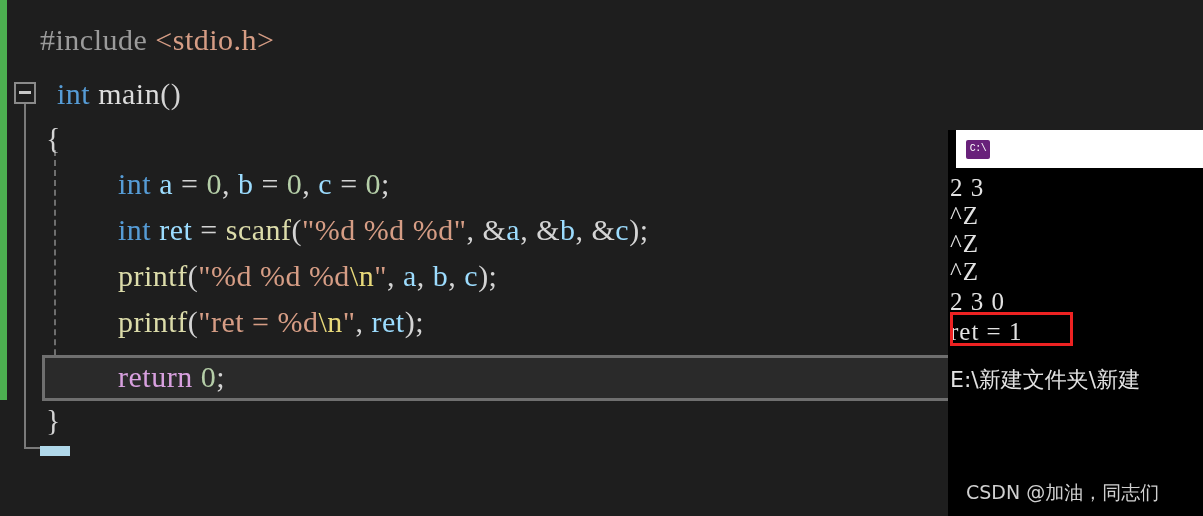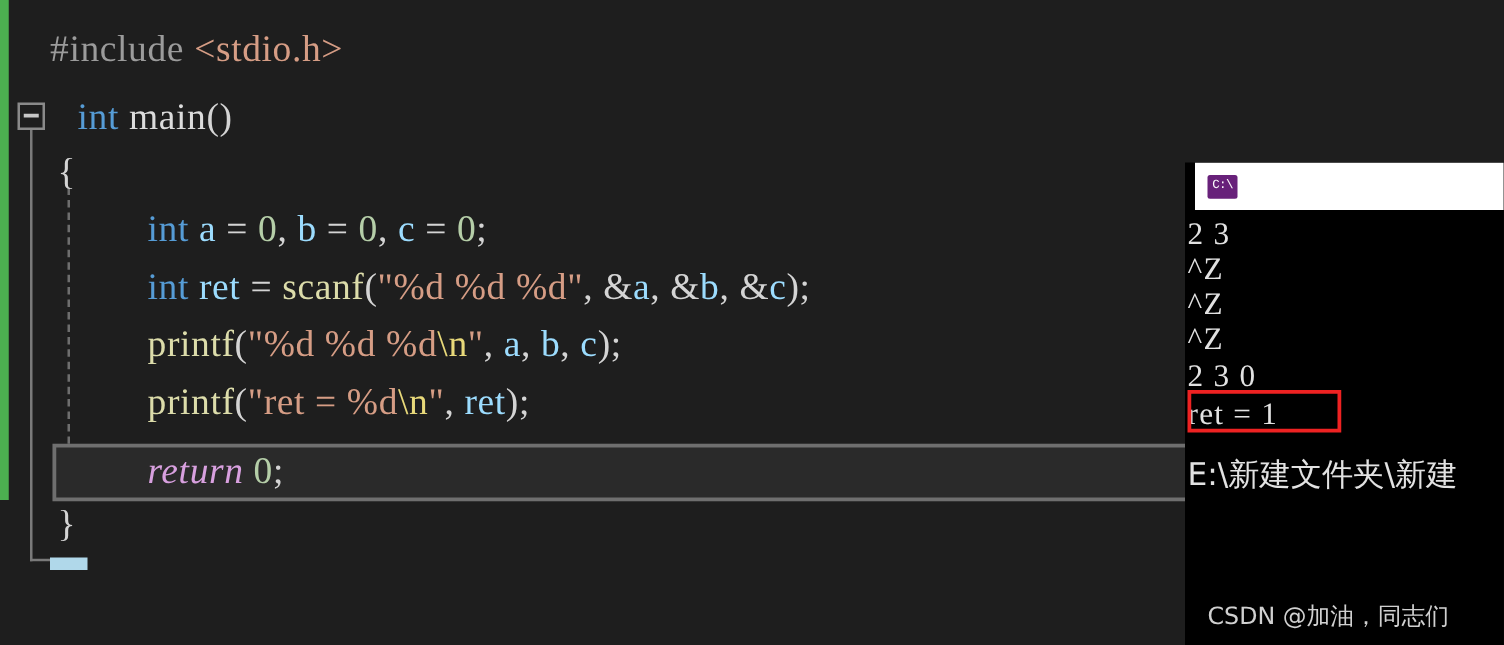--- a/index.html
+++ b/index.html
@@ -53,21 +53,21 @@
 
   
   .t-pre   {color:#9b9b9b;}
   .t-inc   {color:#d69d85;}
   .t-kw    {color:#569cd6;}
   .t-fn    {color:#dcdcaa;}
   .t-var   {color:#9cdcfe;}
   .t-num   {color:#b5cea8;}
   .t-str   {color:#d69d85;}
   .t-esc   {color:#e8d97a;}
-  .t-ret   {color:#d8a0df;font-style:italic;}
+  .t-ret   {color:#d8a0df;}
   .t-punct {color:#d4d4d4;}
   .t-plain {color:#dcdcdc;}
 
   
   #sel-box{
     position:absolute;left:42px;top:355px;width:1150px;height:46px;
     border:3px solid #6f6f6f;background:#2a2a2a;box-sizing:border-box;
   }
 
   
@@ -97,21 +97,21 @@
     position:absolute;left:0;top:38px;width:255px;height:348px;
     background:#000;
   }
   .cline{
     position:absolute;left:2px;white-space:pre;color:#e2e2e2;
     font-size:25px;line-height:28px;letter-spacing:1px;
     font-family:"Liberation Serif","DejaVu Serif",serif;
   }
   .cline.cjk{
     font-family:"DejaVu Sans","Liberation Sans",sans-serif;
-    font-size:25px;letter-spacing:0;
+    font-size:22px;letter-spacing:0;
   }
   
   #ret-highlight{
     position:absolute;left:950px;top:312px;width:123px;height:34px;
     border:3px solid #ee2222;box-sizing:border-box;
   }
   
   #watermark{
     position:absolute;left:966px;top:480px;color:#d0d0d0;
     font-size:19px;white-space:nowrap;
@@ -131,21 +131,21 @@
   </div>
 
   <div id="bracket-guide"></div>
   <div id="bracket-foot"></div>
   <div id="indent-guide"></div>
 
   <div id="sel-box"></div>
 
   <div id="code-lines">
       <div class="line" style="top: 18px; padding-left: 40px;"><span class="t-pre">#include </span><span class="t-inc">&lt;stdio.h&gt;</span></div>
-      <div class="line" style="top: 72px; padding-left: 62px;"><span class="t-kw">int </span><span class="t-plain">main</span><span class="t-punct">()</span></div>
+      <div class="line" style="top: 72px; padding-left: 18px; margin-left: 39px;"><span class="t-kw">int </span><span class="t-plain">main</span><span class="t-punct">()</span></div>
       <div class="line" style="top: 116px; padding-left: 46px;"><span class="t-punct">{</span></div>
       <div class="line" style="top: 162px; padding-left: 118px;"><span class="t-kw">int </span><span class="t-var">a</span><span class="t-punct"> = </span><span class="t-num">0</span><span class="t-punct">, </span><span class="t-var">b</span><span class="t-punct"> = </span><span class="t-num">0</span><span class="t-punct">, </span><span class="t-var">c</span><span class="t-punct"> = </span><span class="t-num">0</span><span class="t-punct">;</span></div>
       <div class="line" style="top: 208px; padding-left: 118px;"><span class="t-kw">int </span><span class="t-var">ret</span><span class="t-punct"> = </span><span class="t-fn">scanf</span><span class="t-punct">(</span><span class="t-str">"%d %d %d"</span><span class="t-punct">, </span><span class="t-punct">&amp;</span><span class="t-var">a</span><span class="t-punct">, </span><span class="t-punct">&amp;</span><span class="t-var">b</span><span class="t-punct">, </span><span class="t-punct">&amp;</span><span class="t-var">c</span><span class="t-punct">);</span></div>
       <div class="line" style="top: 254px; padding-left: 118px;"><span class="t-fn">printf</span><span class="t-punct">(</span><span class="t-str">"%d %d %d</span><span class="t-esc">\n</span><span class="t-str">"</span><span class="t-punct">, </span><span class="t-var">a</span><span class="t-punct">, </span><span class="t-var">b</span><span class="t-punct">, </span><span class="t-var">c</span><span class="t-punct">);</span></div>
       <div class="line" style="top: 300px; padding-left: 118px;"><span class="t-fn">printf</span><span class="t-punct">(</span><span class="t-str">"ret = %d</span><span class="t-esc">\n</span><span class="t-str">"</span><span class="t-punct">, </span><span class="t-var">ret</span><span class="t-punct">);</span></div>
       <div class="line" style="top: 355px; padding-left: 118px;"><span class="t-ret">return </span><span class="t-num">0</span><span class="t-punct">;</span></div>
       <div class="line" style="top: 398px; padding-left: 46px;"><span class="t-punct">}</span></div>
     </div>
 
   <div id="caret"></div>

